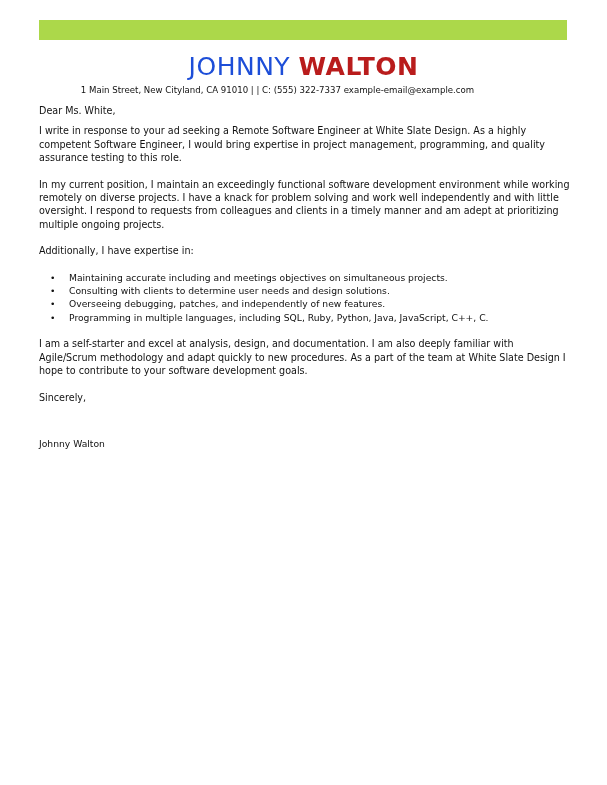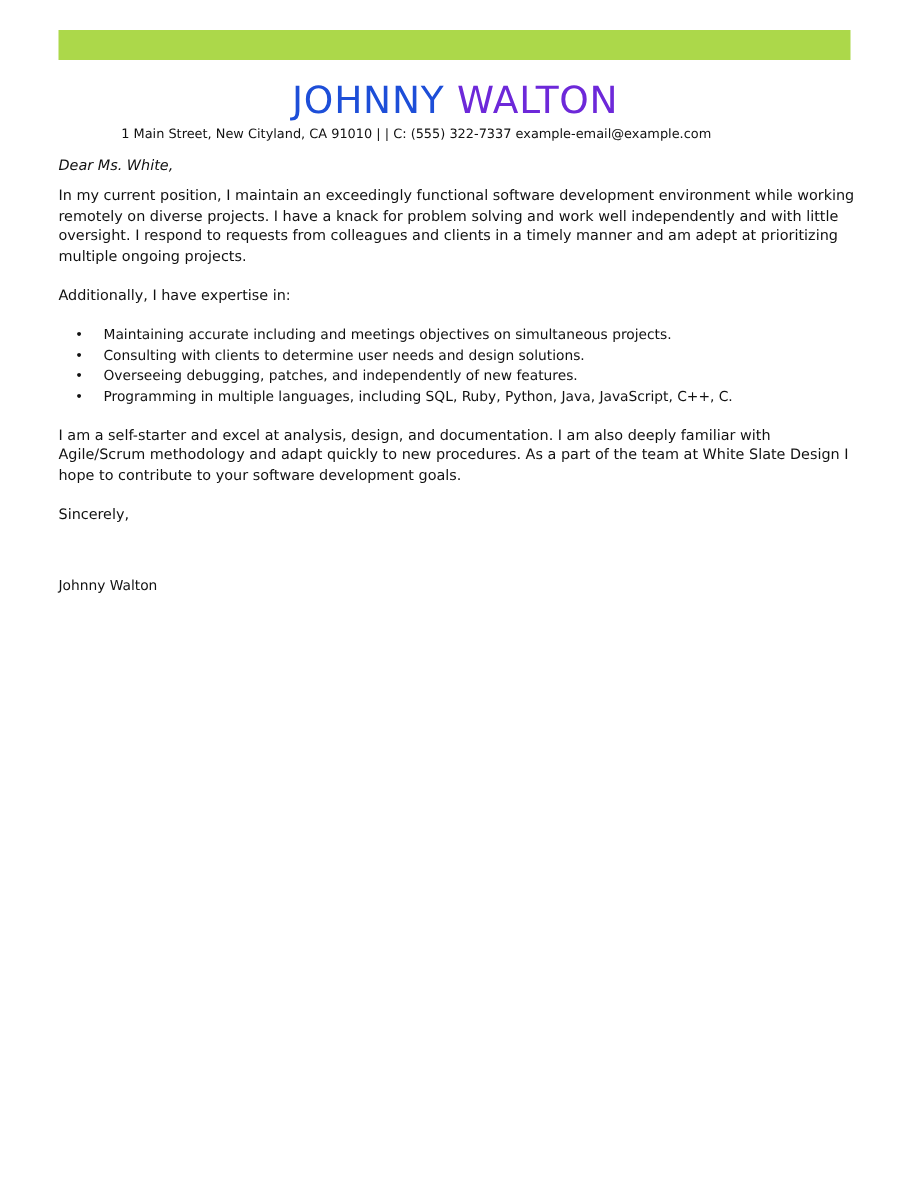--- a/index.html
+++ b/index.html
@@ -2,46 +2,47 @@
 <html><head>
   <meta charset="utf-8">
   <style>
     html, body { margin: 0; padding: 0; background: #ffffff; }
     body { width: 607px; height: 785px; position: relative; overflow: hidden;
       font-family: "DejaVu Sans", sans-serif; color: #111; }
     .bar { position: absolute; left: 39px; top: 20px; width: 528px; height: 20px; background: #acd84a; }
     .name { position: absolute; left: 0; top: 52px; width: 607px; text-align: center;
       font-size: 25px; letter-spacing: 0.5px; line-height: 30px; }
     .name .first { color: #1d4ed8; }
-    .name .last { color: #6d28d9; font-weight: normal; }
+    .name .last { color: #b91c1c; font-weight: bold; }
     .contact { position: absolute; left: 0; top: 84px; width: 555px; text-align: center;
       font-size: 8.6px; line-height: 12px; }
     .body { position: absolute; left: 39px; top: 104px; width: 535px; font-size: 9.6px; line-height: 13.4px; }
     .body p { margin: 0; }
-    .salutation { margin-bottom: 7px !important; font-style: italic; }
+    .salutation { margin-bottom: 7px !important; }
     .para { margin-bottom: 13px !important; }
     ul { margin: 0 0 13px 0; padding: 0; list-style: none; }
     li { position: relative; padding-left: 30px; font-size: 9.2px; line-height: 13.4px; }
     li .bullet { position: absolute; left: 11px; top: 0; }
     .closing { margin-top: 0; margin-bottom: 33px !important; }
   </style>
 </head>
 <body>
 
 <div class="bar" style="background: rgb(172, 216, 74);"></div>
 
 <div class="name">
   <span class="first">JOHNNY</span>
   <span class="last">WALTON</span>
 </div>
 
 <div class="contact">1 Main Street, New Cityland, CA 91010 | | C: (555) 322-7337 example-email@example.com</div>
 
 <div class="body">
   <p class="salutation">Dear Ms. White,</p>
+  <p class="para">I write in response to your ad seeking a Remote Software Engineer at White Slate Design. As a highly competent Software Engineer, I would bring expertise in project management, programming, and quality assurance testing to this role.</p>
   <p class="para">In my current position, I maintain an exceedingly functional software development environment while working remotely on diverse projects. I have a knack for problem solving and work well independently and with little oversight. I respond to requests from colleagues and clients in a timely manner and am adept at prioritizing multiple ongoing projects.</p>
   <p class="para">Additionally, I have expertise in:</p>
   <ul>
     <li><span class="bullet">•</span><span>Maintaining accurate including and meetings objectives on simultaneous projects.</span></li>
     <li><span class="bullet">•</span><span>Consulting with clients to determine user needs and design solutions.</span></li>
     <li><span class="bullet">•</span><span>Overseeing debugging, patches, and independently of new features.</span></li>
     <li><span class="bullet">•</span><span>Programming in multiple languages, including SQL, Ruby, Python, Java, JavaScript, C++, C.</span></li>
   </ul>
   <p class="para">I am a self-starter and excel at analysis, design, and documentation. I am also deeply familiar with Agile/Scrum methodology and adapt quickly to new procedures. As a part of the team at White Slate Design I hope to contribute to your software development goals.</p>
   <p class="closing">Sincerely,</p>

